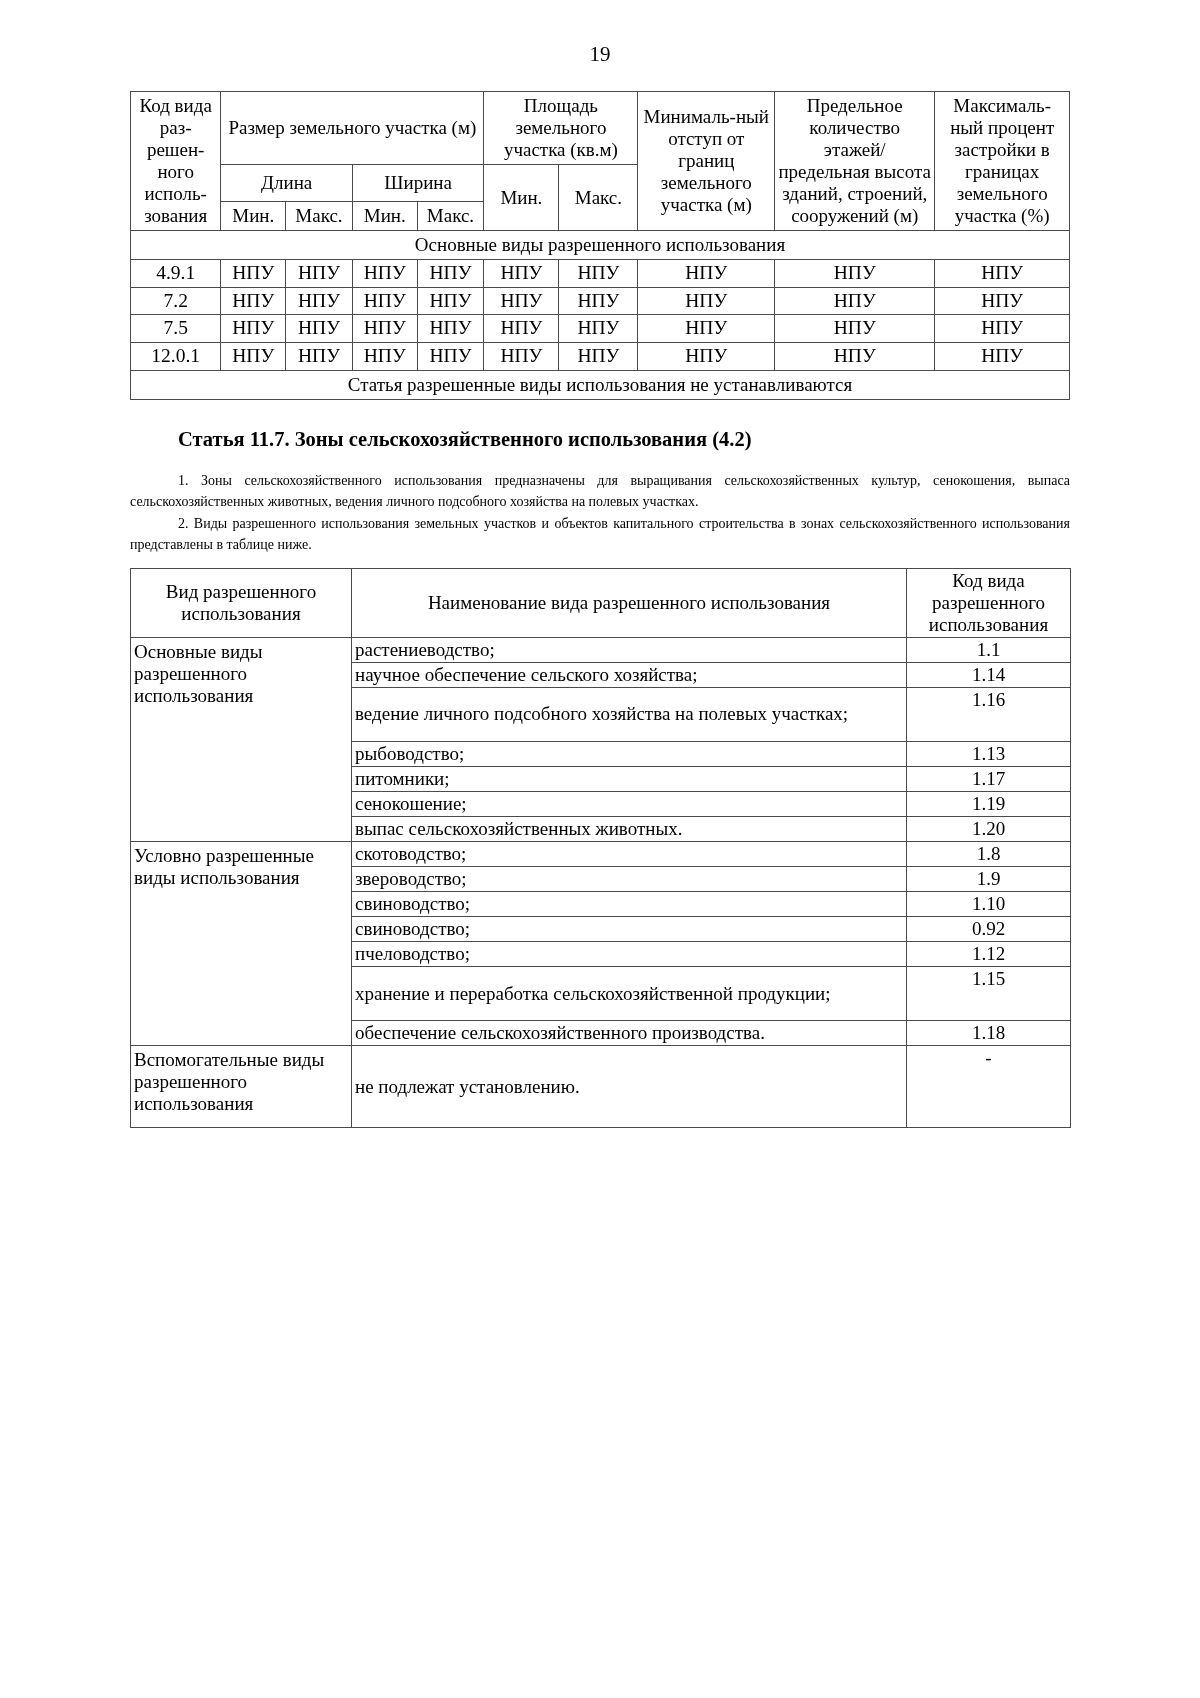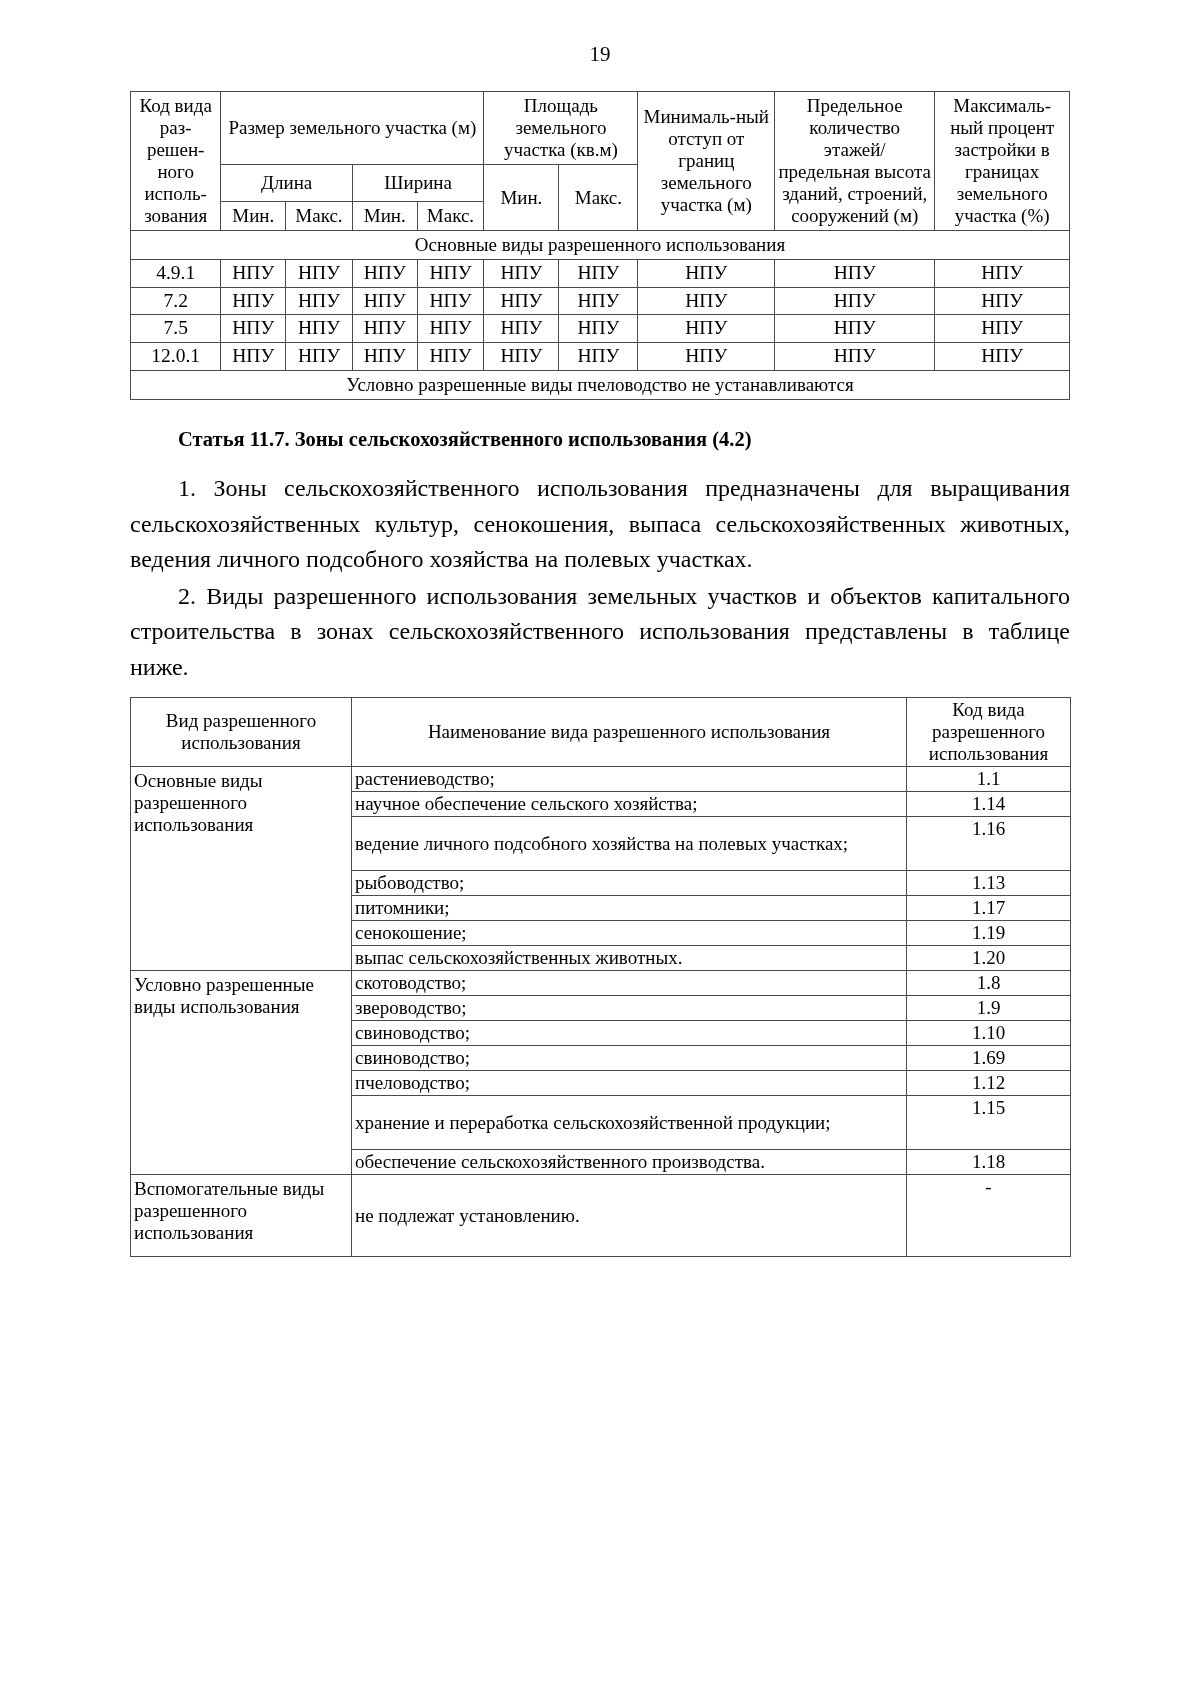--- a/index.html
+++ b/index.html
@@ -53,21 +53,21 @@
 
   
   h2.article-title {
     font-size: 20.5px;
     font-weight: bold;
     margin: 27px 0 0 0;
     padding-left: 48px;
     line-height: 1.2;
   }
   p.body-par {
-    font-size: 24px;
+    font-size: 14px;
     line-height: 1.47;
     margin: 20px 0 0 0;
     text-align: justify;
     text-indent: 48px;
     text-justify: inter-word;
   }
   p.tight {
     margin-top: 2px;
   }
 
@@ -197,21 +197,21 @@
         <td class="datacell">НПУ</td>
         <td class="datacell">НПУ</td>
         <td class="datacell">НПУ</td>
         <td class="datacell">НПУ</td>
         <td class="datacell">НПУ</td>
         <td class="datacell">НПУ</td>
         <td class="datacell">НПУ</td>
       </tr>
 
       <tr class="bandrow">
-        <td colspan="10">Условно разрешенные виды пчеловодство не устанавливаются</td>
+        <td colspan="10">Статья разрешенные виды использования не устанавливаются</td>
       </tr>
     </tbody>
   </table>
 
   <h2 class="article-title">Статья 11.7. Зоны сельскохозяйственного использования (4.2)</h2>
 
   <p class="body-par">1. Зоны сельскохозяйственного использования предназначены для выращивания сельскохозяйственных культур, сенокошения, выпаса сельскохозяйственных животных, ведения личного подсобного хозяйства на полевых участках.</p>
   <p class="body-par tight">2. Виды разрешенного использования земельных участков и объектов капитального строительства в зонах сельскохозяйственного использования представлены в таблице ниже.</p>
 
   <table class="doc-table t2">
@@ -267,21 +267,21 @@
       <tr>
         <td class="name">звероводство;</td>
         <td class="code">1.9</td>
       </tr>
       <tr>
         <td class="name">свиноводство;</td>
         <td class="code">1.10</td>
       </tr>
       <tr>
         <td class="name">свиноводство;</td>
-        <td class="code">1.69</td>
+        <td class="code">0.92</td>
       </tr>
       <tr>
         <td class="name">пчеловодство;</td>
         <td class="code">1.12</td>
       </tr>
       <tr class="two-line">
         <td class="name">хранение и переработка сельскохозяйственной продукции;</td>
         <td class="code">1.15</td>
       </tr>
       <tr>

